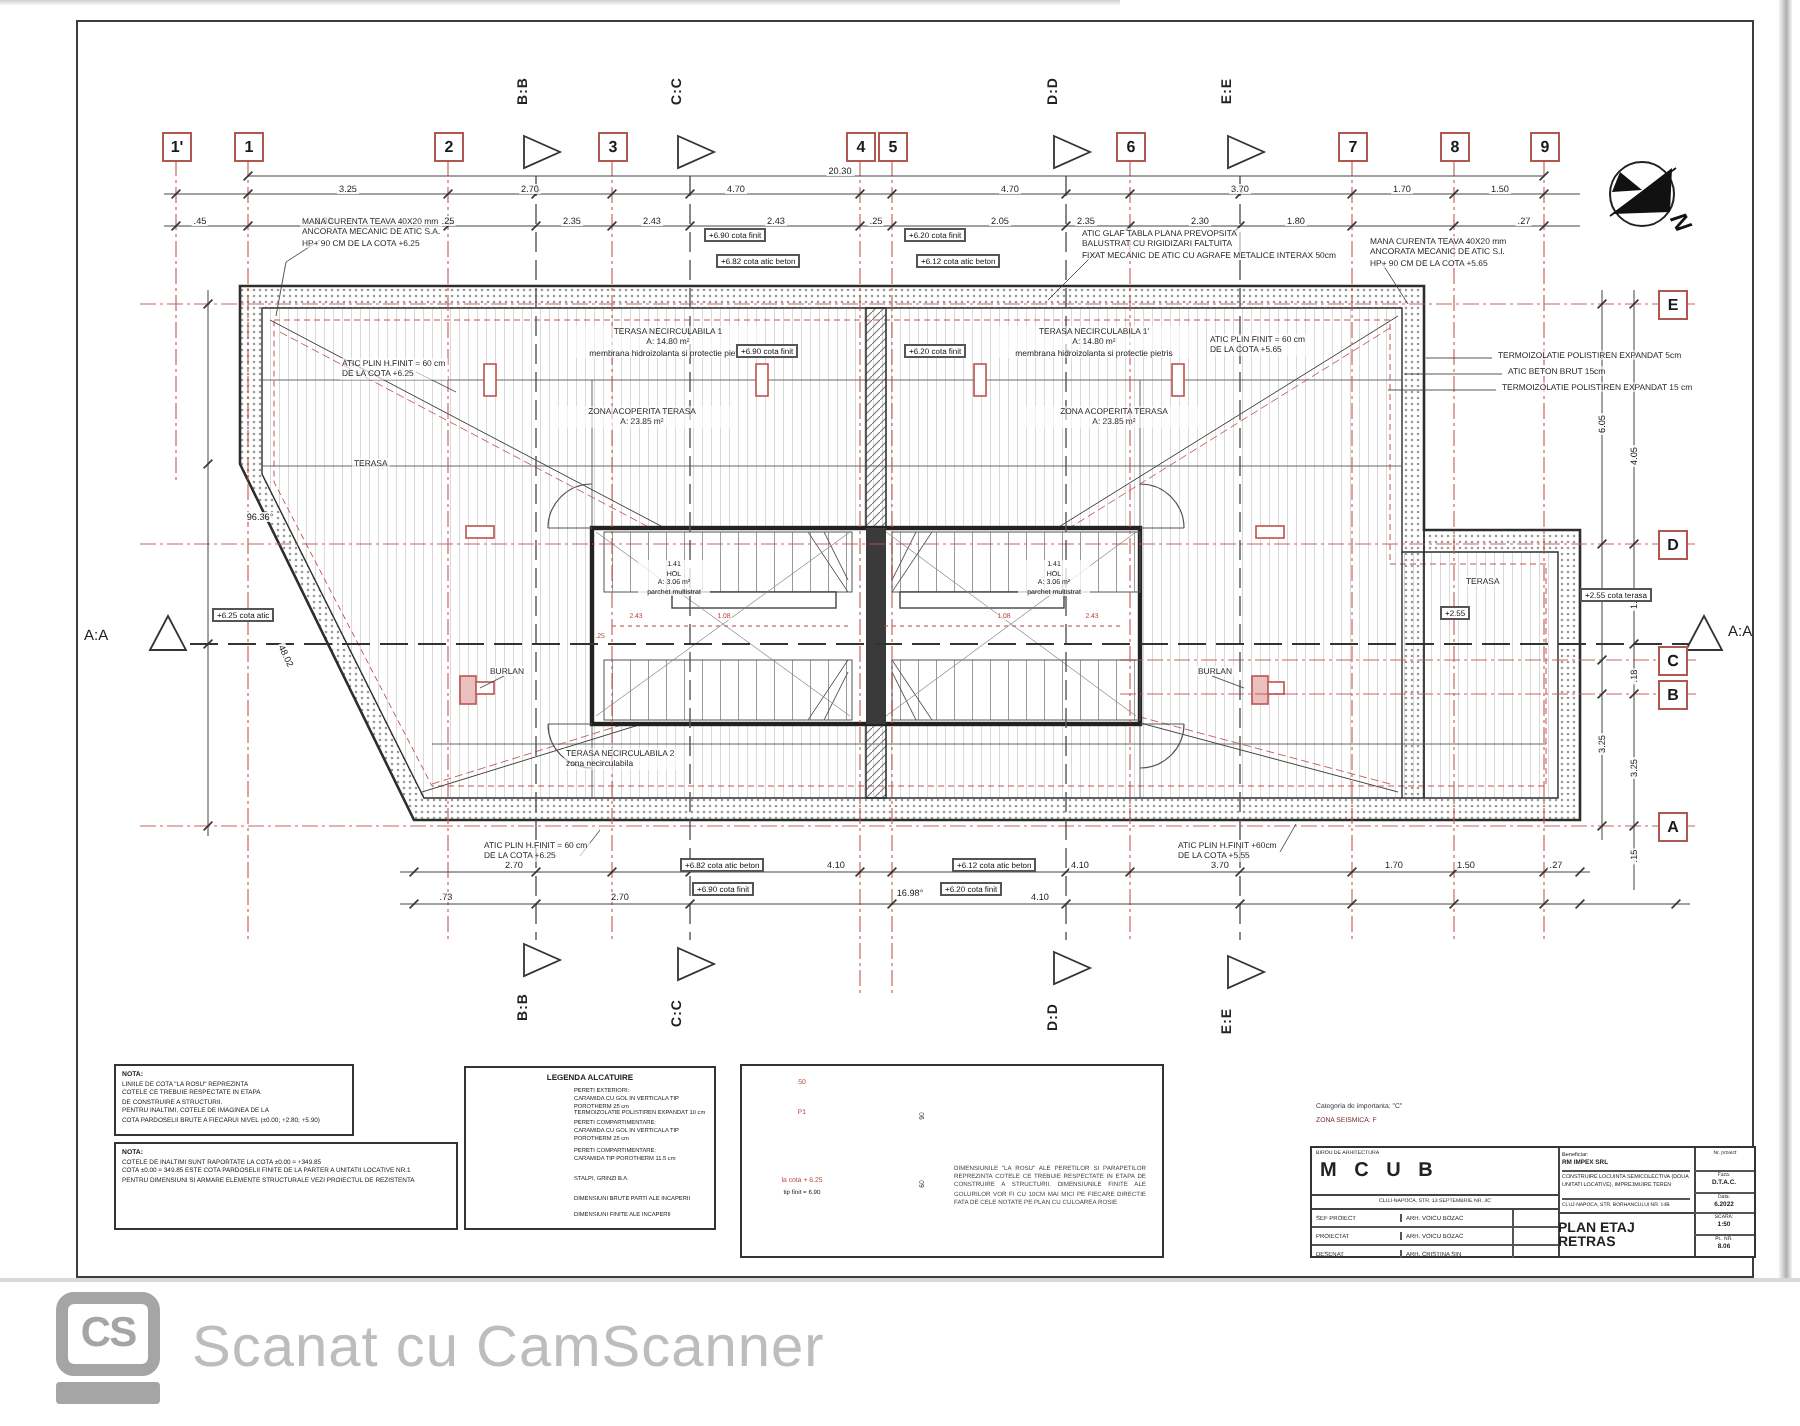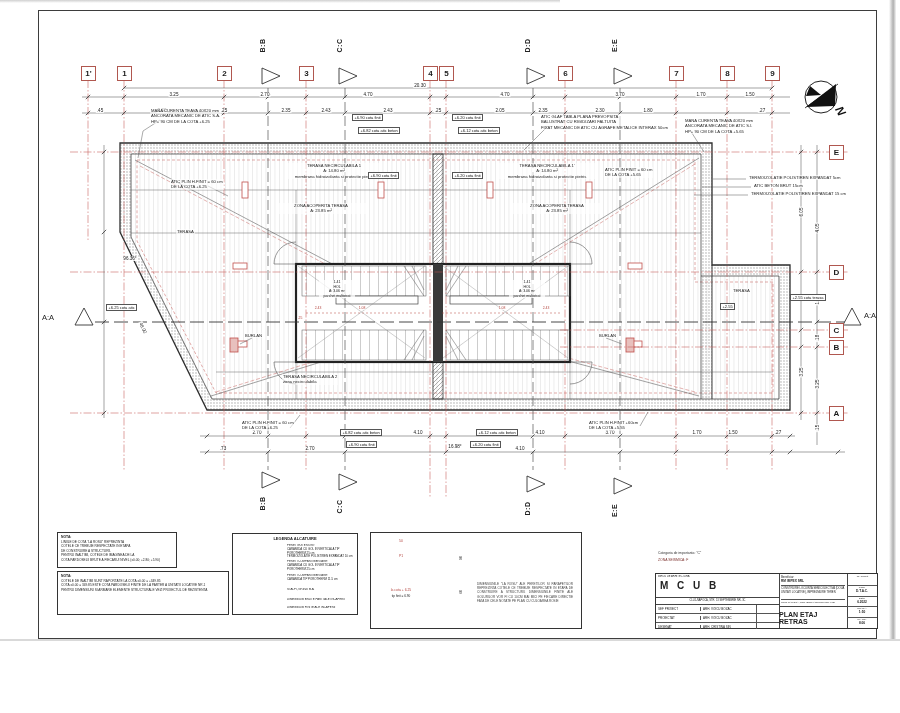--- a/index.html
+++ b/index.html
@@ -562,14 +562,21 @@
     <div class="tb-cell" style="left:191px;top:43.2px;width:30px;height:10.8px;border-top:.5px solid #555;text-align:center">
       <div style="font-size:2.5px">PL. NR.</div>
       <div style="font-size:3.2px;font-weight:bold">8.06</div>
     </div>
   </div>
 
   <div class="abs edge-r"></div>
   <div class="abs edge-t"></div>
   <div class="abs edge-b"></div>
 
+  <div class="abs" style="left:28px;top:646px">
+    <div class="cslogo-box">
+      <span>CS</span>
+    </div>
+    <div class="cslogo-base"></div>
+  </div>
+  <div class="abs footer-text" style="left:96px;top:658px">Scanat cu CamScanner</div>
 
 </div>
 
 </body></html>

